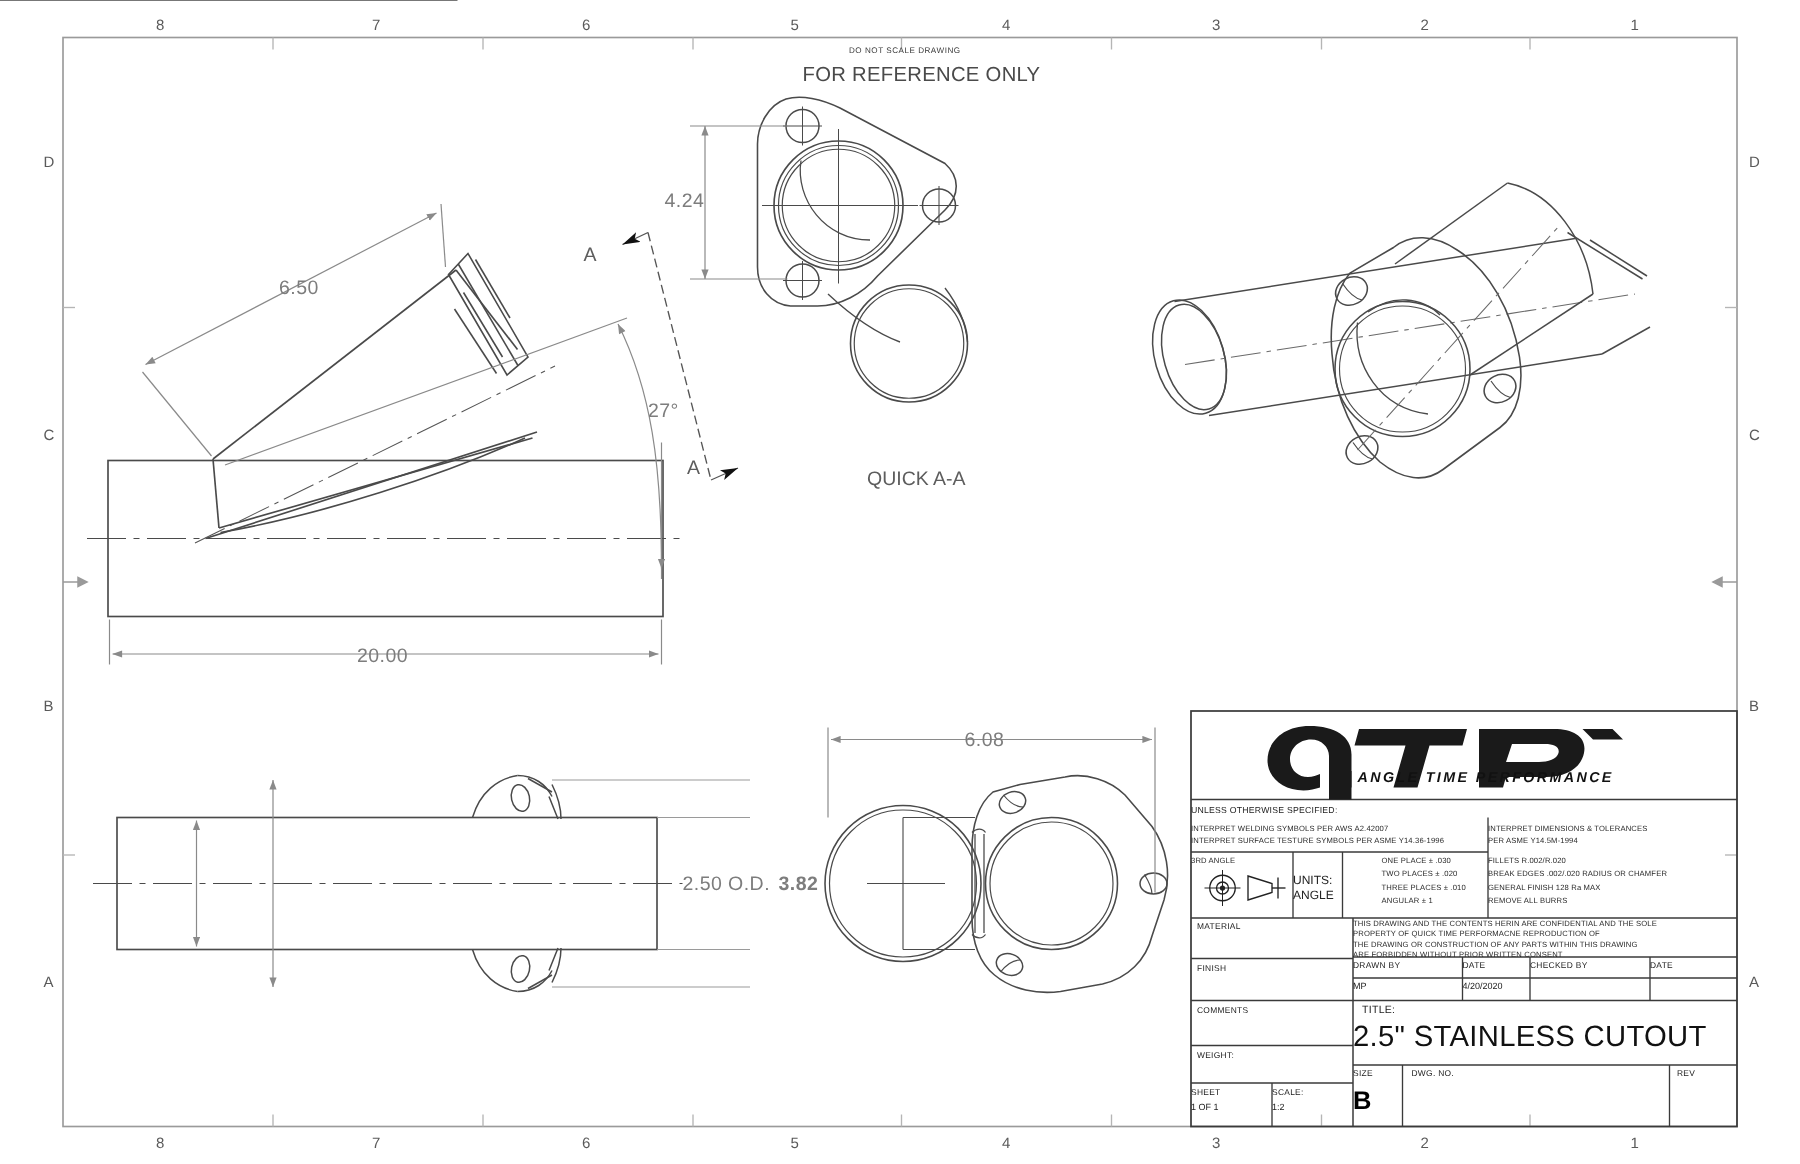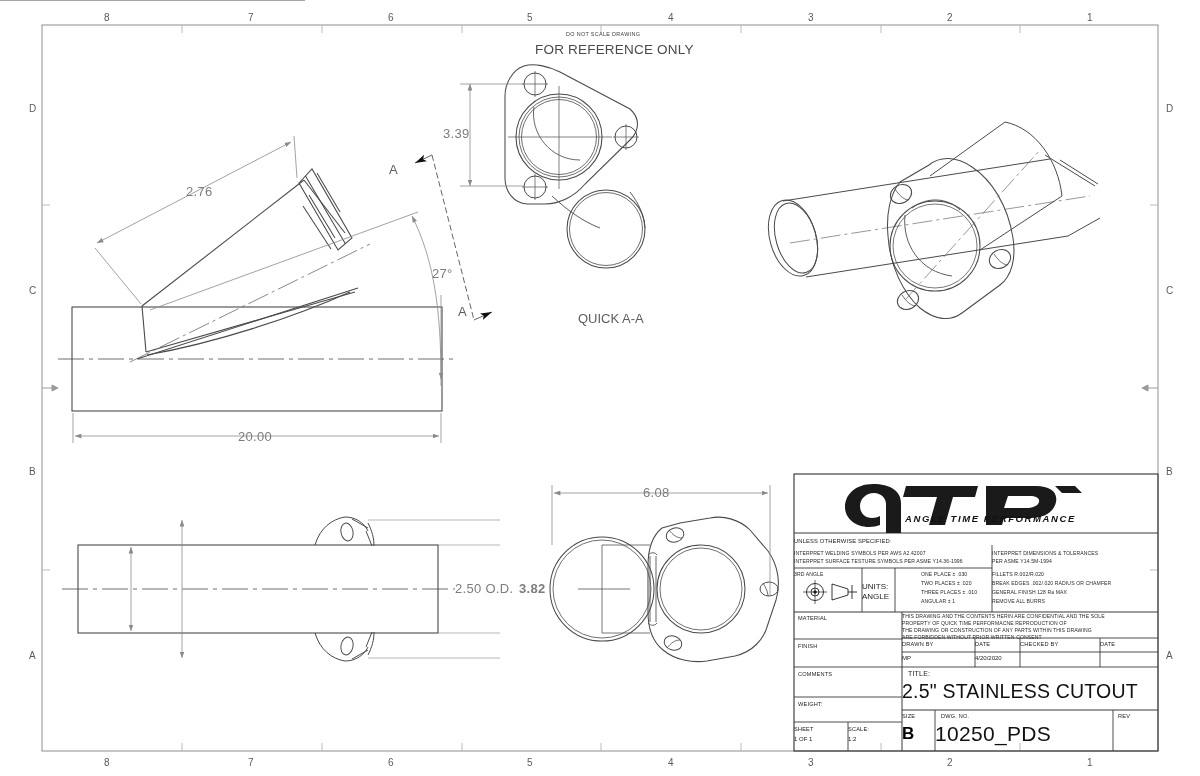--- a/index.html
+++ b/index.html
@@ -384,24 +384,24 @@
 <div class="zone-label" style="left:29px;top:650px;">A</div>
 
 <div class="zone-label" style="left:1166px;top:103px;">D</div>
 <div class="zone-label" style="left:1166px;top:285px;">C</div>
 <div class="zone-label" style="left:1166px;top:466px;">B</div>
 <div class="zone-label" style="left:1166px;top:650px;">A</div>
 
 <div class="ref-sm" style="left:566px;top:31px;">DO NOT SCALE DRAWING</div>
 <div class="ref-lg" style="left:535px;top:42px;">FOR REFERENCE ONLY</div>
 
-<div class="txt dim" style="left:186px;top:184px;">2.76</div>
+<div class="txt dim" style="left:186px;top:184px;">6.50</div>
 <div class="txt dim" style="left:238px;top:429px;">20.00</div>
 <div class="txt dim" style="left:432px;top:266px;">27°</div>
-<div class="txt dim" style="left:443px;top:126px;">3.39</div>
+<div class="txt dim" style="left:443px;top:126px;">4.24</div>
 <div class="txt dim" style="left:643px;top:485px;">6.08</div>
 <div class="txt dim" style="left:455px;top:581px;">2.50 O.D.</div>
 <div class="txt dim" style="left:519px;top:581px;font-weight:bold;">3.82</div>
 
 <div class="txt lbl" style="left:389px;top:162px;">A</div>
 <div class="txt lbl" style="left:458px;top:304px;">A</div>
 <div class="txt lbl" style="left:578px;top:311px;">QUICK A-A</div>
 
 <div class="logo-sub">ANGLE TIME PERFORMANCE</div>
 
@@ -455,17 +455,16 @@
 <div class="tb bigtitle ctr" style="left:902px;top:680px;width:256px;">2.5" STAINLESS CUTOUT</div>
 
 <div class="tb fld ctr" style="left:794px;top:726px;width:54px;">SHEET</div>
 <div class="tb fldv ctr" style="left:794px;top:736px;width:54px;">1 OF 1</div>
 <div class="tb fld ctr" style="left:848px;top:726px;width:54px;">SCALE:</div>
 <div class="tb fldv ctr" style="left:848px;top:736px;width:54px;">1:2</div>
 
 <div class="tb fld ctr" style="left:902px;top:713px;width:33px;">SIZE</div>
 <div class="tb sizeB ctr" style="left:902px;top:724px;width:33px;">B</div>
 <div class="tb fld" style="left:941px;top:713px;">DWG. NO.</div>
-<div class="tb bigdwg ctr" style="left:935px;top:722px;width:178px;">10250_PDS</div>
 <div class="tb fld" style="left:1118px;top:713px;">REV</div>
 <div class="tb fldv ctr" style="left:1113px;top:730px;width:45px;"></div>
 
 </div>
 
 </body></html>

